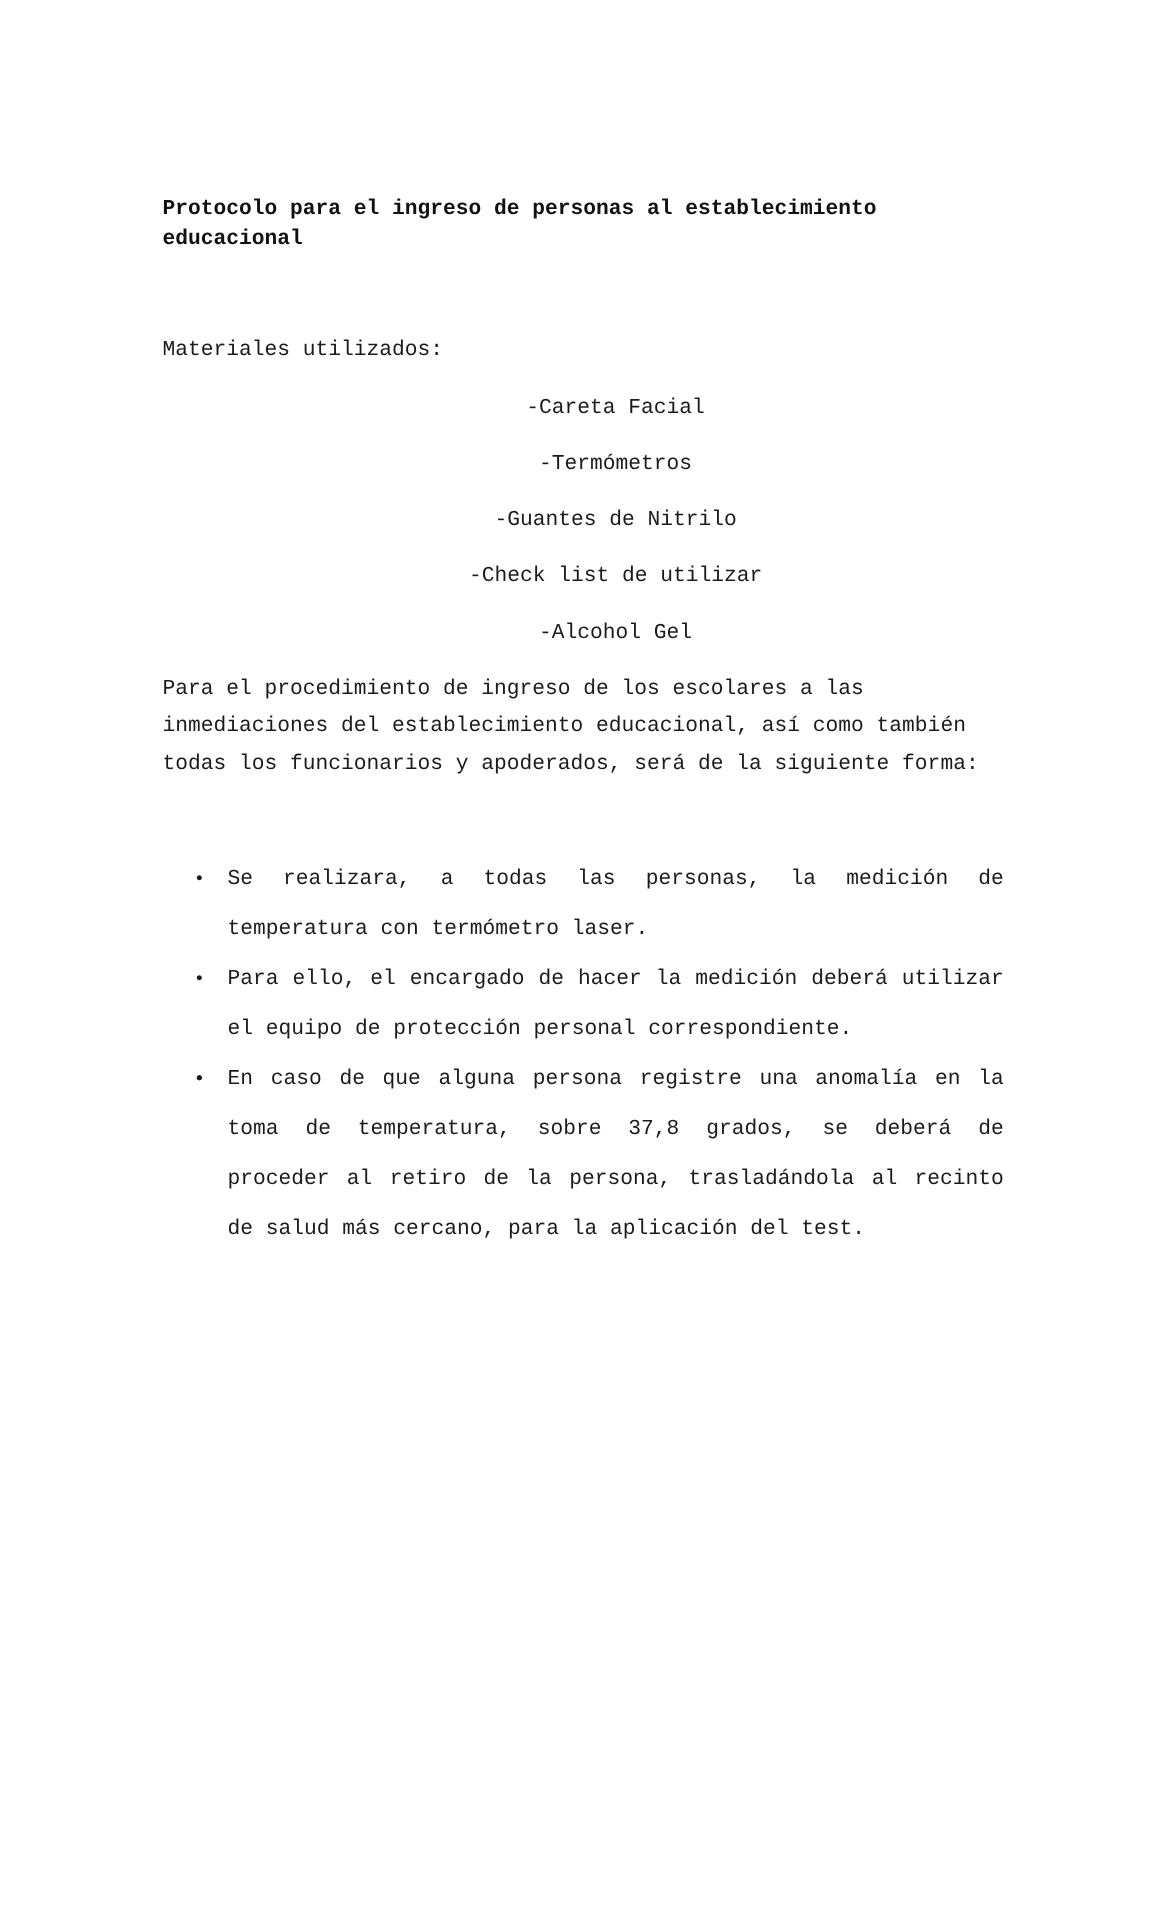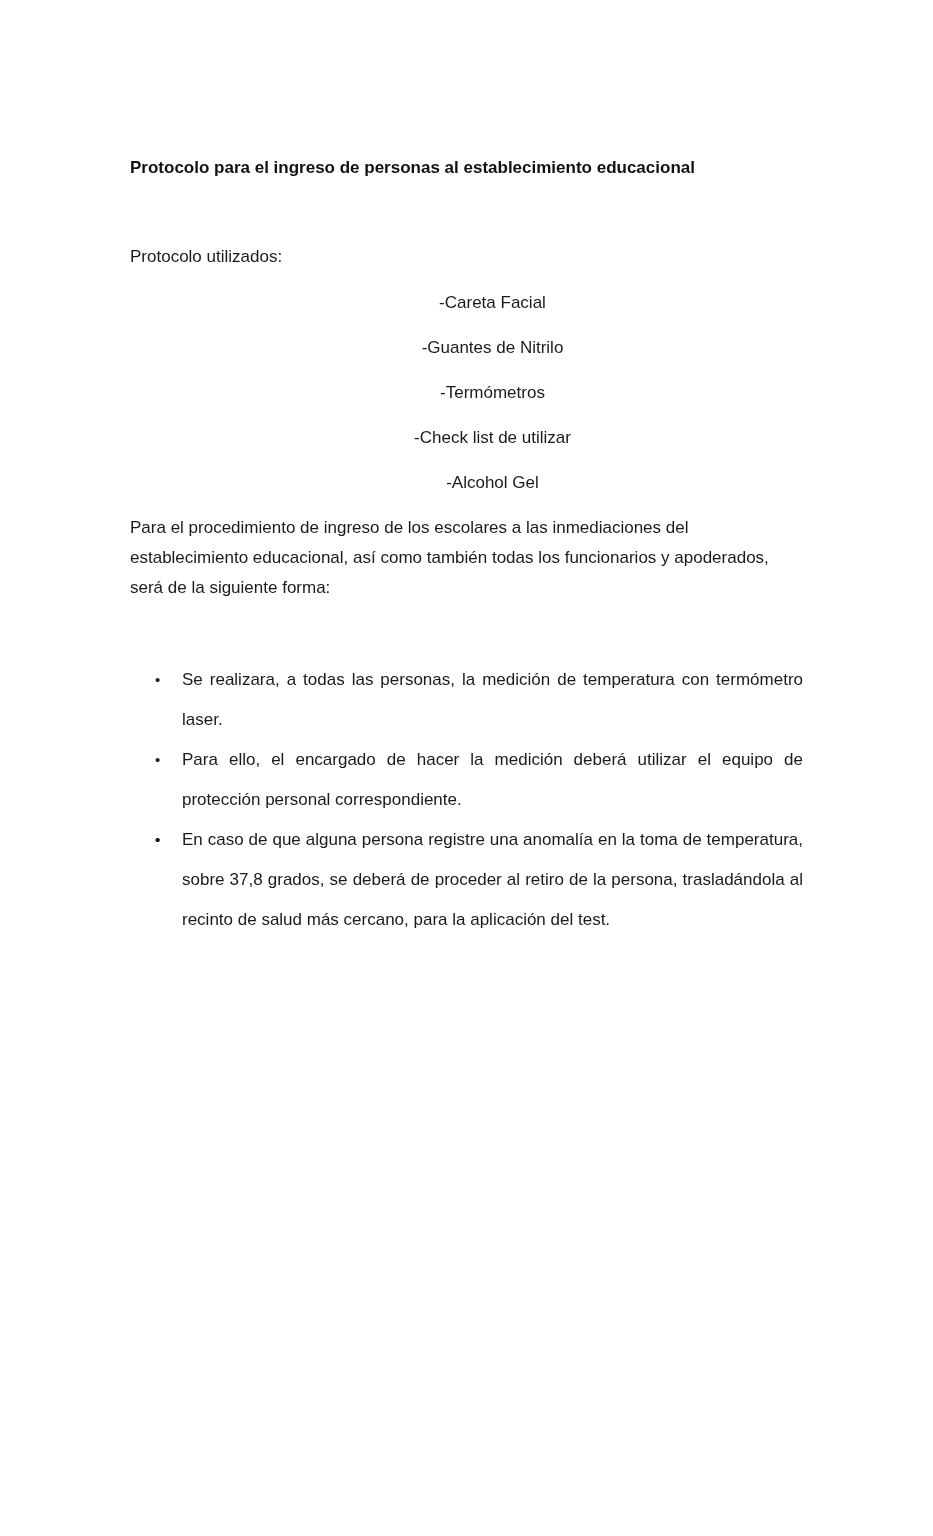--- a/index.html
+++ b/index.html
@@ -7,21 +7,21 @@
     padding: 0;
     background: #ffffff;
   }
   .page {
     position: relative;
     width: 933px;
     height: 1280px;
     background: #ffffff;
     box-sizing: border-box;
     padding: 156px 130px 0 130px;
-    font-family: Liberation Sans, sans-serif;
+    font-family: Liberation Mono, monospace;
     color: #1b1b1b;
     font-size: 17px;
     overflow: hidden;
   }
   .doc-title {
     margin: 0;
     font-size: 17px;
     font-weight: 700;
     line-height: 24px;
     color: #111111;
@@ -66,26 +66,26 @@
     font-size: 15px;
   }
 </style>
 </head>
 <body>
 
 <div class="page">
 
   <h1 class="doc-title">Protocolo para el ingreso de personas al establecimiento educacional</h1>
 
-  <p class="materials-heading">Protocolo utilizados:</p>
+  <p class="materials-heading">Materiales utilizados:</p>
 
   <div class="materials-list">
     <div class="materials-item">-Careta Facial</div>
+    <div class="materials-item">-Termómetros</div>
     <div class="materials-item">-Guantes de Nitrilo</div>
-    <div class="materials-item">-Termómetros</div>
     <div class="materials-item">-Check list de utilizar</div>
     <div class="materials-item">-Alcohol Gel</div>
   </div>
 
   <p class="intro-paragraph">Para el procedimiento de ingreso de los escolares a las inmediaciones del establecimiento educacional, así como también todas los funcionarios y apoderados, será de la siguiente forma:</p>
 
   <div class="bullet-list">
 
     <div class="bullet-item">
       <span class="bullet-marker">•</span>

